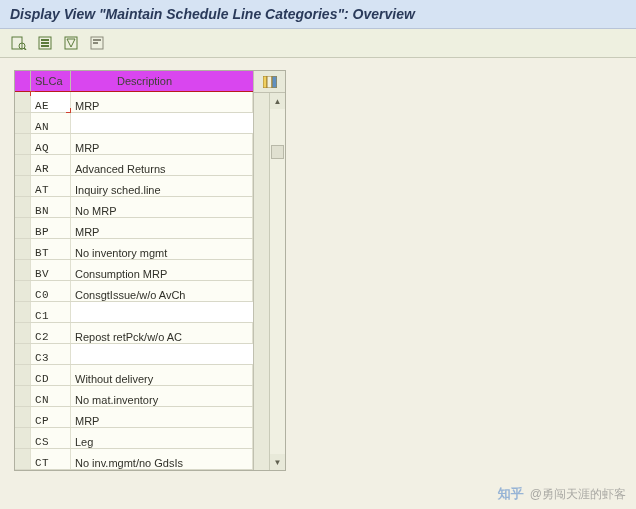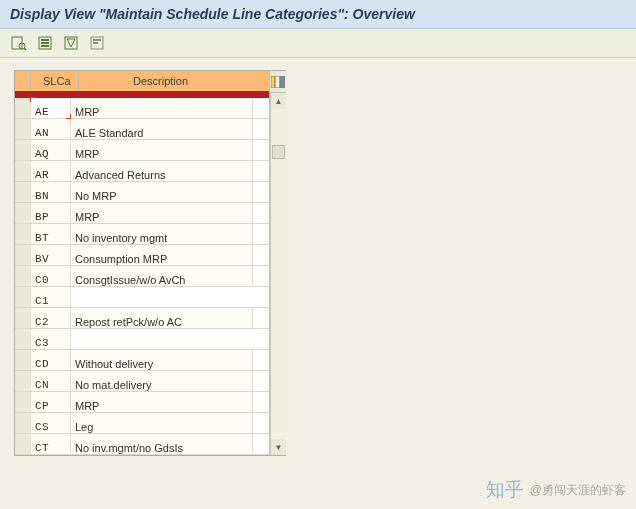--- a/index.html
+++ b/index.html
@@ -43,23 +43,22 @@
     display: flex;
     border: 1px solid #b0b0a0;
     background: #fff;
     width: 272px;
     font-size: 11px;
   }
   .grid-main { flex: 1; }
   .grid-header {
     display: grid;
     grid-template-columns: 16px 40px 182px;
-    background: #fdba74;
-    border-bottom: 7px solid #b91c1c;
-    gap: 8px;
+    background: #d946ef;
+    border-bottom: 1px solid #b91c1c;
   }
   .grid-header .hcell {
     padding: 4px 4px;
     border-right: 1px solid #c0c0b0;
     color: #404038;
     font-weight: normal;
   }
   .grid-header .hcell:last-child { border-right: none; margin-left: 42px; }
   .grid-body {}
   .grid-row {
@@ -147,23 +146,23 @@
     bottom: 6px;
     right: 10px;
     font-size: 12px;
     color: rgba(120,120,120,0.6);
     display: flex;
     align-items: center;
     gap: 6px;
     pointer-events: none;
   }
   .watermark .zh {
-    font-weight: normal;
+    font-weight: bold;
     color: rgba(60,120,200,0.5);
-    font-size: 19px;
+    font-size: 13px;
     margin-left: 39px;
   }
 </style>
 </head>
 <body>
 
 <div class="title-bar">Display View "Maintain Schedule Line Categories": Overview</div>
 
 <div class="toolbar">
   <div class="tb-btn">
@@ -206,34 +205,38 @@
       </div>
       <div class="grid-body" id="grid-body">
           <div class="grid-row first">
             <div class="rcell sel"></div>
             <div class="rcell code">AE</div>
             <div class="rcell">MRP</div>
           </div>
           <div class="grid-row">
             <div class="rcell sel"></div>
             <div class="rcell code">AN</div>
-            <div class="rcell">ALE Standard</div>
           </div>
           <div class="grid-row">
             <div class="rcell sel"></div>
             <div class="rcell code">AQ</div>
             <div class="rcell">MRP</div>
           </div>
           <div class="grid-row">
             <div class="rcell sel"></div>
             <div class="rcell code">AR</div>
             <div class="rcell">Advanced Returns</div>
           </div>
           <div class="grid-row">
             <div class="rcell sel"></div>
+            <div class="rcell code">AT</div>
+            <div class="rcell">Inquiry sched.line</div>
+          </div>
+          <div class="grid-row">
+            <div class="rcell sel"></div>
             <div class="rcell code">BN</div>
             <div class="rcell">No MRP</div>
           </div>
           <div class="grid-row">
             <div class="rcell sel"></div>
             <div class="rcell code">BP</div>
             <div class="rcell">MRP</div>
           </div>
           <div class="grid-row">
             <div class="rcell sel"></div>
@@ -264,21 +267,21 @@
             <div class="rcell code">C3</div>
           </div>
           <div class="grid-row">
             <div class="rcell sel"></div>
             <div class="rcell code">CD</div>
             <div class="rcell">Without delivery</div>
           </div>
           <div class="grid-row">
             <div class="rcell sel"></div>
             <div class="rcell code">CN</div>
-            <div class="rcell">No mat.delivery</div>
+            <div class="rcell">No mat.inventory</div>
           </div>
           <div class="grid-row">
             <div class="rcell sel"></div>
             <div class="rcell code">CP</div>
             <div class="rcell">MRP</div>
           </div>
           <div class="grid-row">
             <div class="rcell sel"></div>
             <div class="rcell code">CS</div>
             <div class="rcell">Leg</div>

